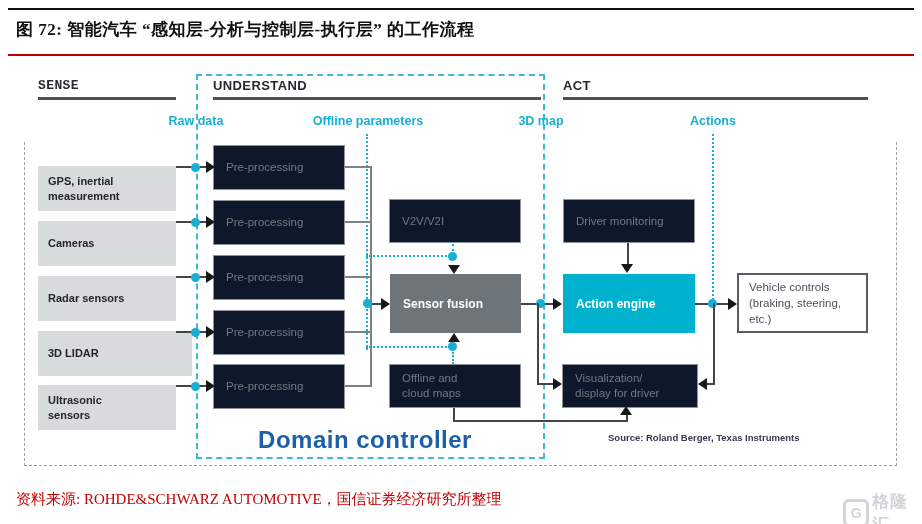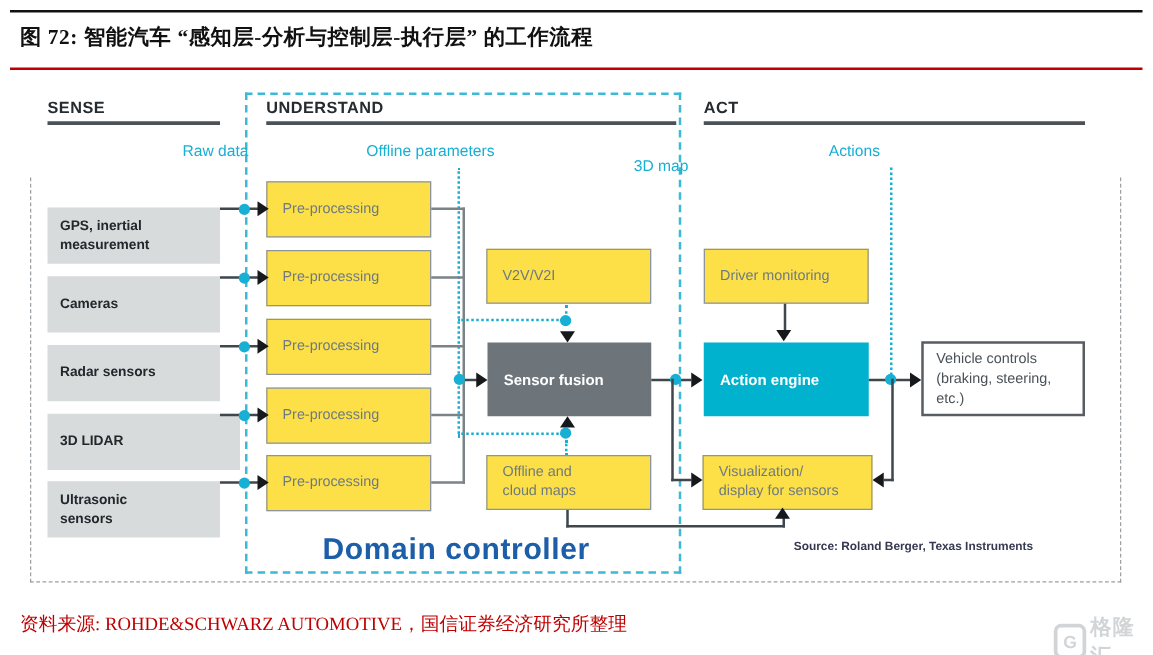--- a/index.html
+++ b/index.html
@@ -3,25 +3,25 @@
 <meta charset="utf-8">
 <style>
   html,body{margin:0;padding:0;background:#fff;}
   .canvas{position:relative;width:922px;height:524px;background:#fff;overflow:hidden;
           font-family:"Liberation Sans", sans-serif;}
   .rule{position:absolute;height:2px;background:#111;}
   .title{position:absolute;font-weight:bold;font-size:17px;color:#111;
          font-family:"Liberation Serif", serif;letter-spacing:.5px;white-space:nowrap;}
   .sec-h{position:absolute;font-weight:bold;font-size:13px;color:#262b30;letter-spacing:.4px;}
   .sec-u{position:absolute;height:3px;background:#4a5157;}
-  .flowlbl{position:absolute;font-weight:normal;font-size:12.5px;color:#17afd3;}
+  .flowlbl{position:absolute;font-weight:bold;font-size:12.5px;color:#17afd3;text-align:center;}
   .box{position:absolute;box-sizing:border-box;display:flex;align-items:center;}
   .sensor{background:#d7dbdc;font-weight:bold;font-size:11px;color:#22272c;
           padding:0 10px;line-height:1.35;white-space:pre-line;margin-top:21px;}
-  .proc{background:#fde047;border:1px solid #8d959a;color:#6f7a81;font-size:11.5px;
+  .proc{background:#0f172a;border:1px solid #8d959a;color:#6f7a81;font-size:11.5px;
         padding:0 12px;line-height:1.3;white-space:pre-line;}
   .fill-dark{background:#6d757b;color:#fff;font-weight:bold;font-size:12px;padding:0 13px;}
   .fill-cyan{background:#00b2cd;color:#fff;font-weight:bold;font-size:12px;padding:0 13px;}
   .vcbox{background:#fff;border:2px solid #575d62;color:#4a5157;font-size:11.5px;
          padding:0 10px;line-height:1.4;white-space:pre-line;}
   .hline{position:absolute;height:2px;background:#3f464c;}
   .vline{position:absolute;width:2px;background:#3f464c;}
   .gh{position:absolute;height:2px;background:#7b8387;}
   .gv{position:absolute;width:2px;background:#7b8387;}
   .dot{position:absolute;width:9px;height:9px;border-radius:50%;background:#17afd3;}
@@ -51,36 +51,36 @@
 </style>
 </head>
 <body>
 
 <div class="canvas">
 
   <div class="rule" style="left:8px;top:8px;width:906px;"></div>
   <div class="title" style="left:16px;top:18px;">图 72:  智能汽车 “感知层-分析与控制层-执行层” 的工作流程</div>
   <div class="rule" style="left:8px;top:54px;width:906px;background:#c00000;"></div>
 
-  <div class="sec-h" style="left:38px;top:78px;">SENSE</div>
+  <div class="sec-h" style="left:38px;top:78px;font-family:Liberation Mono, monospace;">SENSE</div>
   <div class="sec-u" style="left:38px;top:97px;width:138px;"></div>
   <div class="sec-h" style="left:213px;top:78px;">UNDERSTAND</div>
   <div class="sec-u" style="left:213px;top:97px;width:328px;"></div>
   <div class="sec-h" style="left:563px;top:78px;">ACT</div>
   <div class="sec-u" style="left:563px;top:97px;width:305px;"></div>
 
   <div class="dashv" style="left:24px;top:142px;height:324px;"></div>
   <div class="dashv" style="left:896px;top:142px;height:324px;"></div>
   <div class="dashh" style="left:24px;top:465px;width:873px;"></div>
 
   <div class="domainbox" style="left:196px;top:74px;width:345px;height:381px;"></div>
 
   <div class="flowlbl" style="left:146px;top:114px;width:100px;">Raw data</div>
   <div class="flowlbl" style="left:293px;top:114px;width:150px;">Offline parameters</div>
-  <div class="flowlbl" style="left:507px;top:114px;width:100px;margin-top:12px;">3D map</div>
+  <div class="flowlbl" style="left:491px;top:114px;width:100px;">3D map</div>
   <div class="flowlbl" style="left:663px;top:114px;width:100px;">Actions</div>
 
   <div class="cdv" style="left:366px;top:134px;height:216px;"></div>
   <div class="cdv" style="left:712px;top:134px;height:170px;"></div>
 
   <div class="box sensor" style="left:38px;top:145px;width:138px;height:45px;"><span>GPS, inertial
 measurement</span></div>
   <div class="box sensor" style="left:38px;top:200px;width:138px;height:45px;"><span>Cameras</span></div>
   <div class="box sensor" style="left:38px;top:255px;width:138px;height:45px;"><span>Radar sensors</span></div>
   <div class="box sensor" style="left:38px;top:310px;width:154px;height:45px;"><span>3D LIDAR</span></div>
@@ -154,33 +154,33 @@
 (braking, steering,
 etc.)</span></div>
 
   <div class="vline" style="left:713px;top:303px;height:82px;"></div>
   <div class="hline" style="left:707px;top:383px;width:8px;"></div>
   <div class="arr-l" style="left:698px;top:378px;"></div>
 
   <div class="box proc" style="left:389px;top:364px;width:132px;height:44px;"><span>Offline and
 cloud maps</span></div>
   <div class="box proc" style="left:562px;top:364px;width:136px;height:44px;"><span>Visualization/
-display for sensors</span></div>
+display for driver</span></div>
 
   <div class="vline" style="left:537px;top:303px;height:82px;"></div>
   <div class="hline" style="left:537px;top:383px;width:16px;"></div>
   <div class="arr-r" style="left:553px;top:378px;"></div>
 
   <div class="vline" style="left:453px;top:408px;height:14px;"></div>
   <div class="hline" style="left:453px;top:420px;width:175px;"></div>
   <div class="vline" style="left:626px;top:414px;height:8px;"></div>
   <div class="arr-u" style="left:620px;top:406px;"></div>
 
   <div class="domain-lbl" style="left:245px;top:426px;width:240px;">Domain controller</div>
-  <div class="srcnote" style="left:635px;top:432px;">Source: Roland Berger, Texas Instruments</div>
+  <div class="srcnote" style="left:608px;top:432px;">Source: Roland Berger, Texas Instruments</div>
 
   <div class="footer" style="left:16px;top:490px;">资料来源: ROHDE&amp;SCHWARZ AUTOMOTIVE，国信证券经济研究所整理</div>
   <div class="logo" style="left:843px;top:490px;">
     <span class="logo-mark">G</span>
     <span class="logo-text">格隆汇</span>
   </div>
 
 </div>
 
 </body></html>

